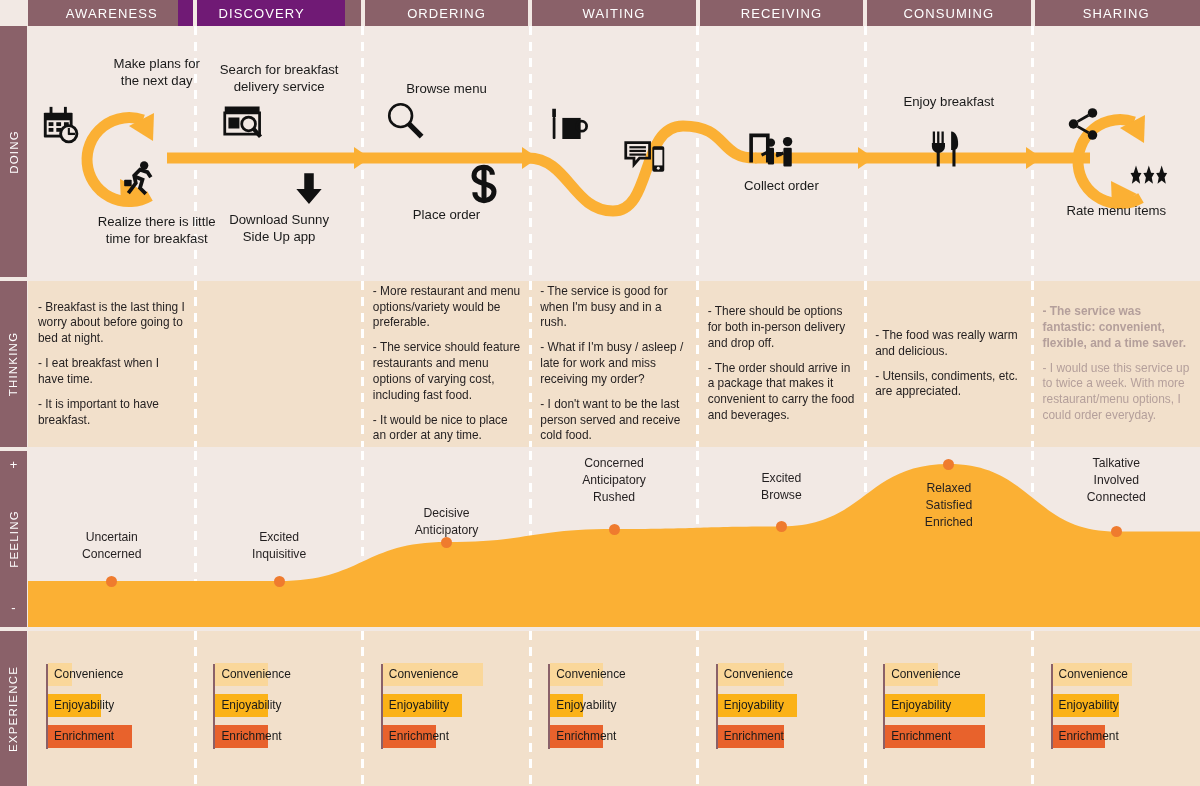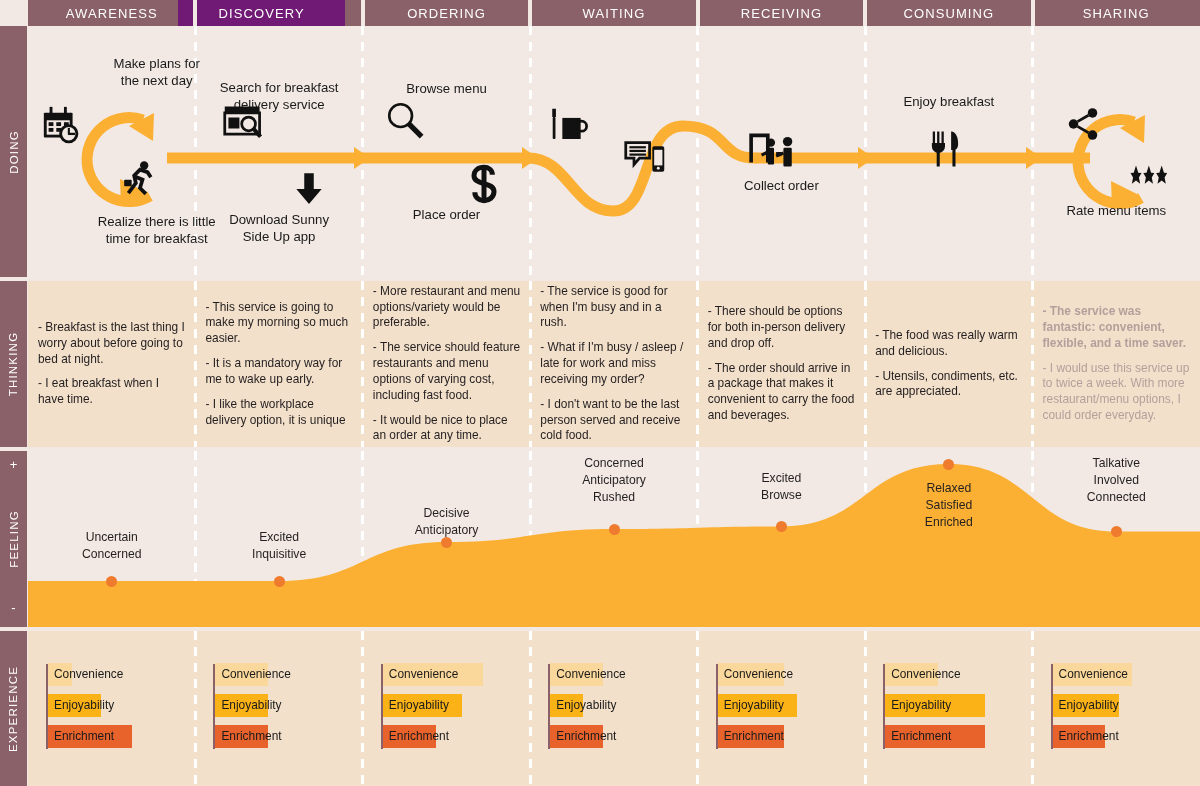--- a/index.html
+++ b/index.html
@@ -164,21 +164,21 @@
     </div>
     <div class="icon-wrap" style="left: 120px; top: 158px; width: 40px; height: 40px;">
       <svg width="40" height="40" viewBox="0 0 48 48">
         <circle cx="29" cy="9" r="5" fill="#111"></circle>
         <path d="M10,42 L19,30 L17,21 L24,14 L33,17 L37,23" fill="none" stroke="#111" stroke-width="4.5"></path>
         <path d="M17,22 L27,26 L24,36 L31,43" fill="none" stroke="#111" stroke-width="4.5"></path>
         <rect x="5" y="26" width="9" height="8" rx="1" fill="#111"></rect>
       </svg>
     </div>
     <div class="doing-col" style="left: 195.429px; width: 167.429px;">
-      <div class="doing-title" style="top: 36px; margin-top: 18px;">Search for breakfast<br>delivery service</div>
+      <div class="doing-title" style="top: 36px;">Search for breakfast<br>delivery service</div>
       <div class="doing-sub" style="top: 186px;">Download Sunny<br>Side Up app</div>
     </div>
     <div class="icon-wrap" style="left: 222px; top: 101px; width: 44px; height: 44px;">
       <svg width="44" height="44" viewBox="0 0 48 48">
         <path d="M3,6 H41 V13 H3 Z" fill="#111"></path>
         <rect x="6" y="8" width="3" height="3" fill="#111"></rect>
         <rect x="11" y="8" width="3" height="3" fill="#111"></rect>
         <rect x="16" y="8" width="3" height="3" fill="#111"></rect>
         <path d="M3,13 H41 V36 H3 Z" fill="none" stroke="#111" stroke-width="3"></path>
         <rect x="7" y="18" width="12" height="12" fill="#111"></rect>
@@ -270,25 +270,21 @@
     <div class="icon-wrap" style="left: 1125px; top: 160px; width: 44px; height: 44px;">
       <svg width="44" height="44" viewBox="0 0 48 48">
         <path d="M12,6 L14.5,14 L18,14.3 L15.2,19 L16.5,26 L12,22.3 L7.5,26 L8.8,19 L6,14.3 L9.5,14 Z" fill="#111"></path>
         <path d="M26,6 L28.5,14 L32,14.3 L29.2,19 L30.5,26 L26,22.3 L21.5,26 L22.8,19 L20,14.3 L23.5,14 Z" fill="#111"></path>
         <path d="M40,6 L42.5,14 L46,14.3 L43.2,19 L44.5,26 L40,22.3 L35.5,26 L36.8,19 L34,14.3 L37.5,14 Z" fill="#111"></path>
       </svg>
     </div>
     <div class="think-col" style="left: 38px; width: 147.429px;">
       <p class="think-p">- Breakfast is the last thing I worry about before going to bed at night.</p>
       <p class="think-p">- I eat breakfast when I have time.</p>
-    </div>
-    <div class="think-col" style="left: 205.429px; width: 147.429px;">
-      <p class="think-p">- This service is going to make my morning so much easier.</p>
-      <p class="think-p">- It is a mandatory way for me to wake up early.</p>
-      <p class="think-p">- I like the workplace delivery option, it is unique</p>
+      <p class="think-p">- It is important to have breakfast.</p>
     </div>
     <div class="think-col" style="left: 372.857px; width: 147.429px;">
       <p class="think-p">- More restaurant and menu options/variety would be preferable.</p>
       <p class="think-p">- The service should feature restaurants and menu options of varying cost, including fast food.</p>
       <p class="think-p">- It would be nice to place an order at any time.</p>
     </div>
     <div class="think-col" style="left: 540.286px; width: 147.429px;">
       <p class="think-p">- The service is good for when I'm busy and in a rush.</p>
       <p class="think-p">- What if I'm busy / asleep / late for work and  miss receiving my order?</p>
       <p class="think-p">- I don't want to be the last person served and receive cold food.</p>

